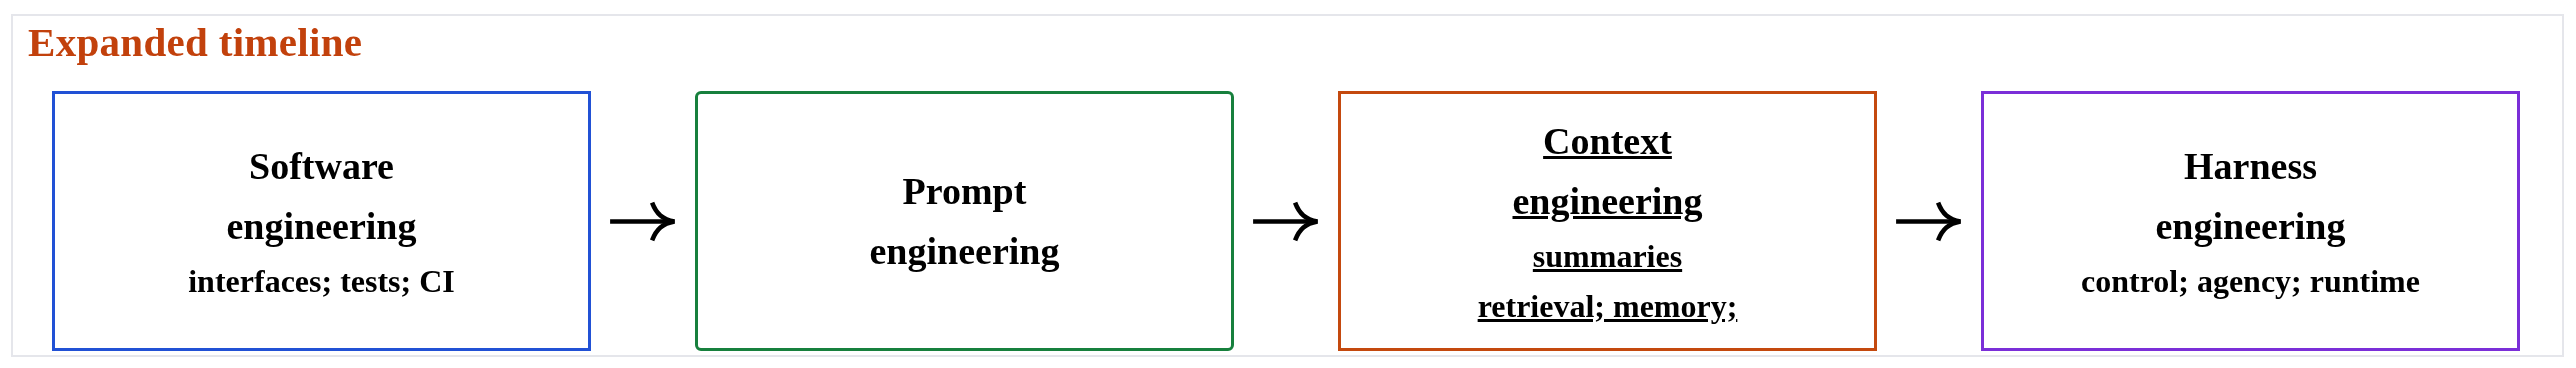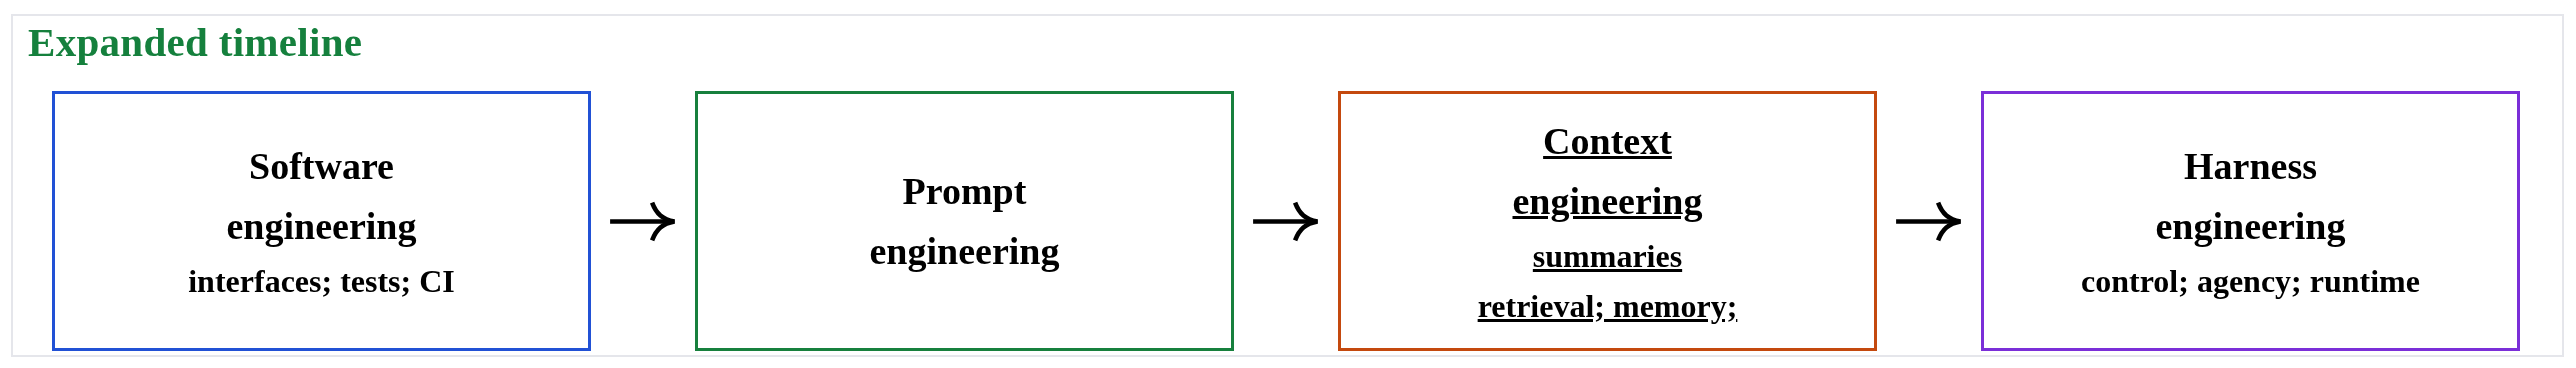--- a/index.html
+++ b/index.html
@@ -15,21 +15,21 @@
     left: 11.2px; top: 14px;
     width: 2553px; height: 343px;
     border: 2.8px solid #e5e6eb;
     background: #ffffff;
   }
   .page-title {
     position: absolute;
     left: 28px; top: 18px;
     font-size: 41px;
     font-weight: bold;
-    color: #15803d;
+    color: #c2410c;
     letter-spacing: 0.3px;
     white-space: nowrap;
   }
   .boxes-row {
     position: absolute;
     left: 52px; top: 91px;
     width: 2468px; height: 260px;
     display: flex;
     align-items: stretch;
   }
@@ -84,21 +84,21 @@
     </div>
   </div>
 
   <div class="arrow-cell" style="color: rgb(0, 0, 0);">
     <svg viewBox="0 0 100 64" width="70" height="45" aria-hidden="true">
       <path d="M3 32 H88" stroke="currentColor" stroke-width="6.5" fill="none"></path>
       <path d="M63 5 C69 21 78 29 95 32 C78 35 69 43 63 59" stroke="currentColor" stroke-width="6.5" fill="none"></path>
     </svg>
   </div>
 
-  <div class="box" style="border-color: rgb(23, 128, 61);">
+  <div class="box" style="border-color: rgb(23, 128, 61); border-radius: 6px;">
     <div class="box-heading">
       <div>Prompt</div>
       <div>engineering</div>
     </div>
   </div>
 
   <div class="arrow-cell" style="color: rgb(0, 0, 0);">
     <svg viewBox="0 0 100 64" width="70" height="45" aria-hidden="true">
       <path d="M3 32 H88" stroke="currentColor" stroke-width="6.5" fill="none"></path>
       <path d="M63 5 C69 21 78 29 95 32 C78 35 69 43 63 59" stroke="currentColor" stroke-width="6.5" fill="none"></path>

